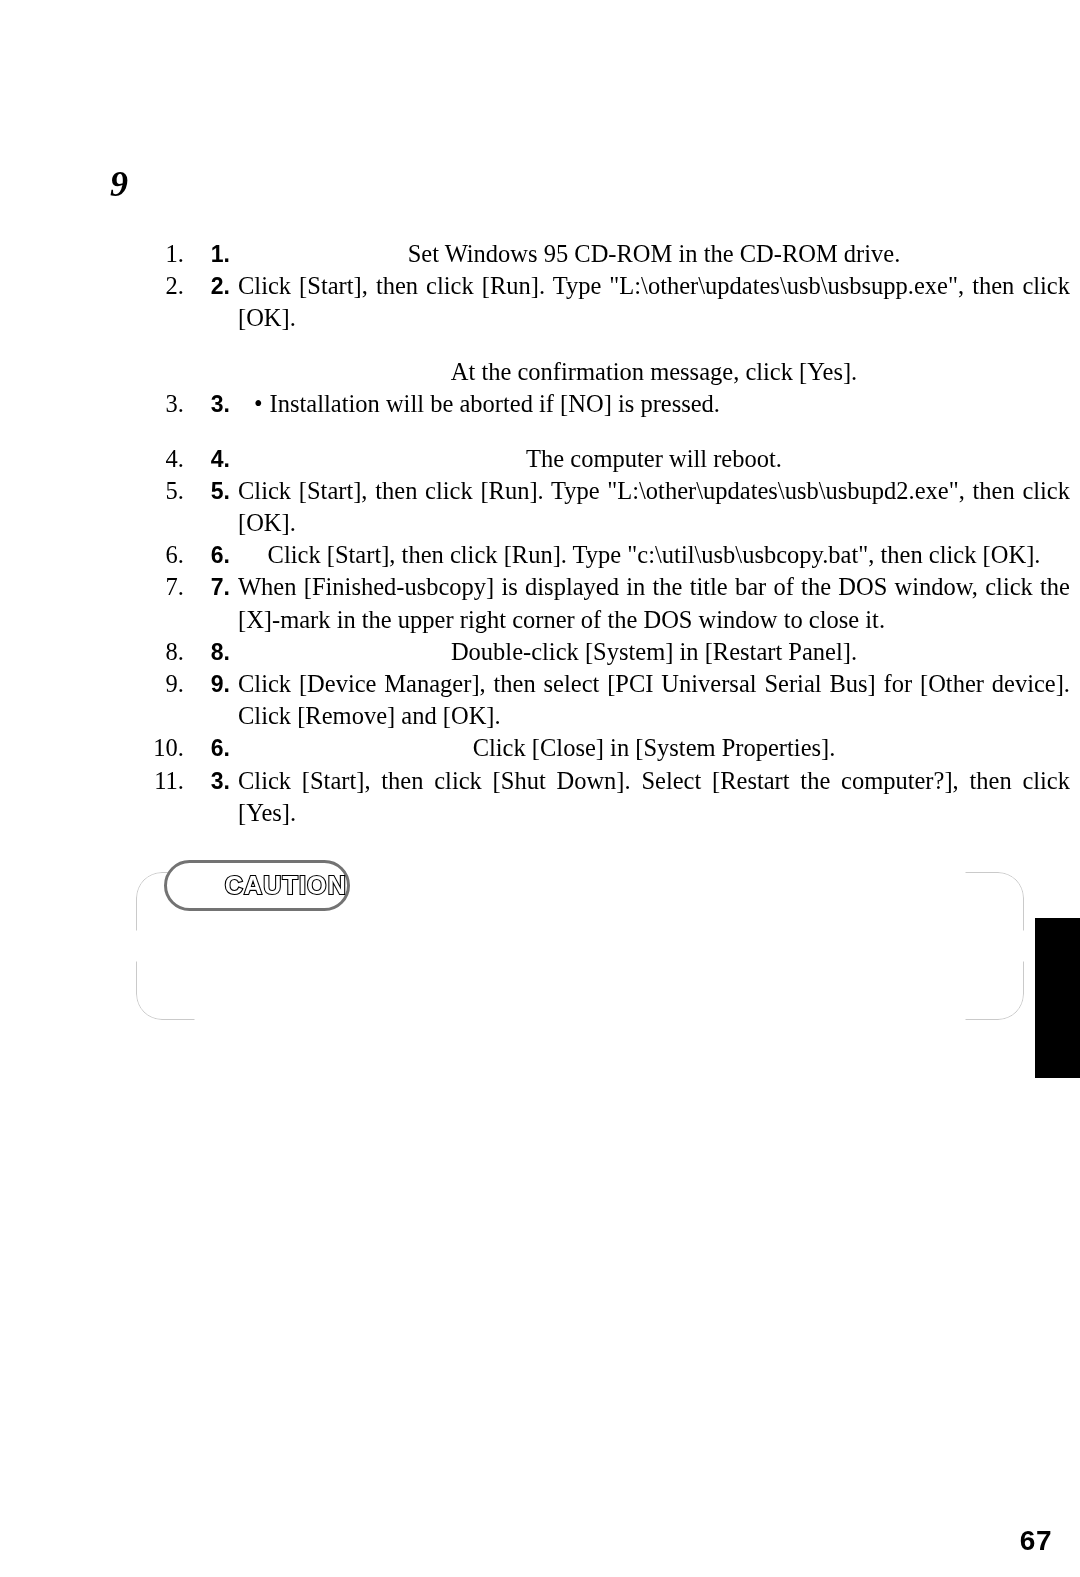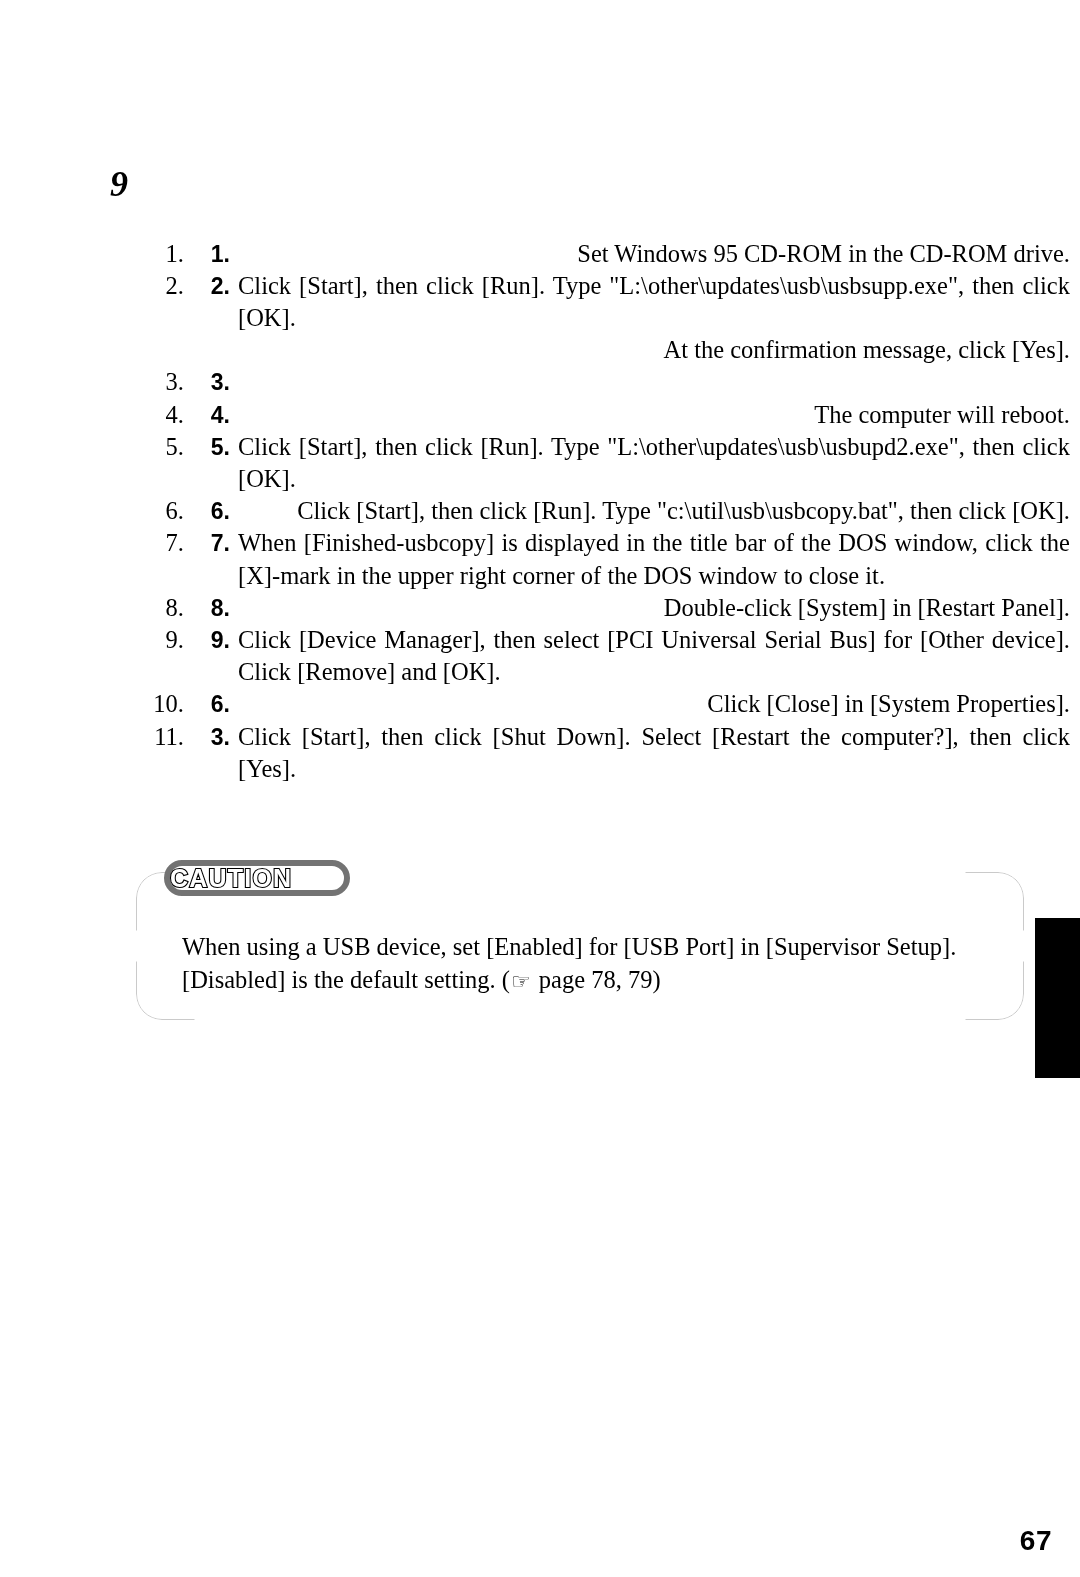--- a/index.html
+++ b/index.html
@@ -78,25 +78,26 @@
     left: -4px;
   }
   .step-text {
     display: block;
     text-align: justify;
     text-justify: inter-word;
     -webkit-hyphens: none;
     hyphens: none;
   }
   .step-text.nojust {
-    text-align: right;
+    text-align: center;
   }
   .step-sub {
     display: block;
-    text-align: right;
+    text-align: center;
+    margin-top: 22px;
   }
   .step-bullet {
     display: block;
     padding-left: 16px;
     text-align: left;
   }
   .step-bullet .dot {
     margin-right: 7px;
   }
 
@@ -127,28 +128,28 @@
       radial-gradient(circle at 0% 100%, #000 0 58px, transparent 59px),
       radial-gradient(circle at 100% 100%,#000 0 58px, transparent 59px);
     mask-composite: add;
     opacity: .75;
   }
   .caution-badge {
     position: absolute;
     left: 28px;
     top: -12px;
     width: 186px;
-    height: 36px;
+    height: 51px;
     background: #ffffff;
-    border: 6px solid #737373;
+    border: 3px solid #737373;
     border-radius: 26px;
     box-sizing: border-box;
     display: flex;
     align-items: center;
-    justify-content: flex-start;
+    justify-content: flex-end;
   }
   .caution-badge-text {
     font-family: "Liberation Sans", "DejaVu Sans", sans-serif;
     font-weight: bold;
     font-size: 25px;
     letter-spacing: 1.2px;
     color: #ffffff;
     -webkit-text-stroke: 2.2px #000000;
     paint-order: stroke fill;
     line-height: 1;
@@ -213,20 +214,21 @@
     </li>
 
     <li class="step">
       <span class="step-num">2.</span>
       <span class="step-text">Click [Start], then click [Run]. Type "L:\other\updates\usb\usbsupp.exe", then click [OK].</span>
       <span class="step-sub">At the confirmation message, click [Yes].</span>
     </li>
 
     <li class="step">
       <span class="step-num">3.</span>
+      <span class="step-bullet"><span class="dot">•</span><span>Installation will be aborted if [NO] is pressed.</span></span>
     </li>
 
     <li class="step">
       <span class="step-num">4.</span>
       <span class="step-sub">The computer will reboot.</span>
     </li>
 
     <li class="step">
       <span class="step-num">5.</span>
       <span class="step-text">Click [Start], then click [Run]. Type "L:\other\updates\usb\usbupd2.exe", then click [OK].</span>
@@ -262,23 +264,19 @@
       <span class="step-text">Click [Start], then click [Shut Down]. Select [Restart the computer?], then click [Yes].</span>
     </li>
 
   </ol>
 
   <div class="caution-box">
     <div class="caution-frame"></div>
     <div class="caution-badge">
       <span class="caution-badge-text">CAUTION</span>
     </div>
-    <div class="caution-body">
-      <span class="caution-line">When using a USB device, set [Enabled] for [USB Port] in [Supervisor Setup].</span>
-      <span class="caution-line"><span>[Disabled] is the default setting. (</span><span class="hand-icon">☞</span><span> page 78, 79)</span></span>
-    </div>
   </div>
 
   <div class="edge-tab"></div>
 
   <div class="page-number">67</div>
 
 </div>
 
 </body></html>

